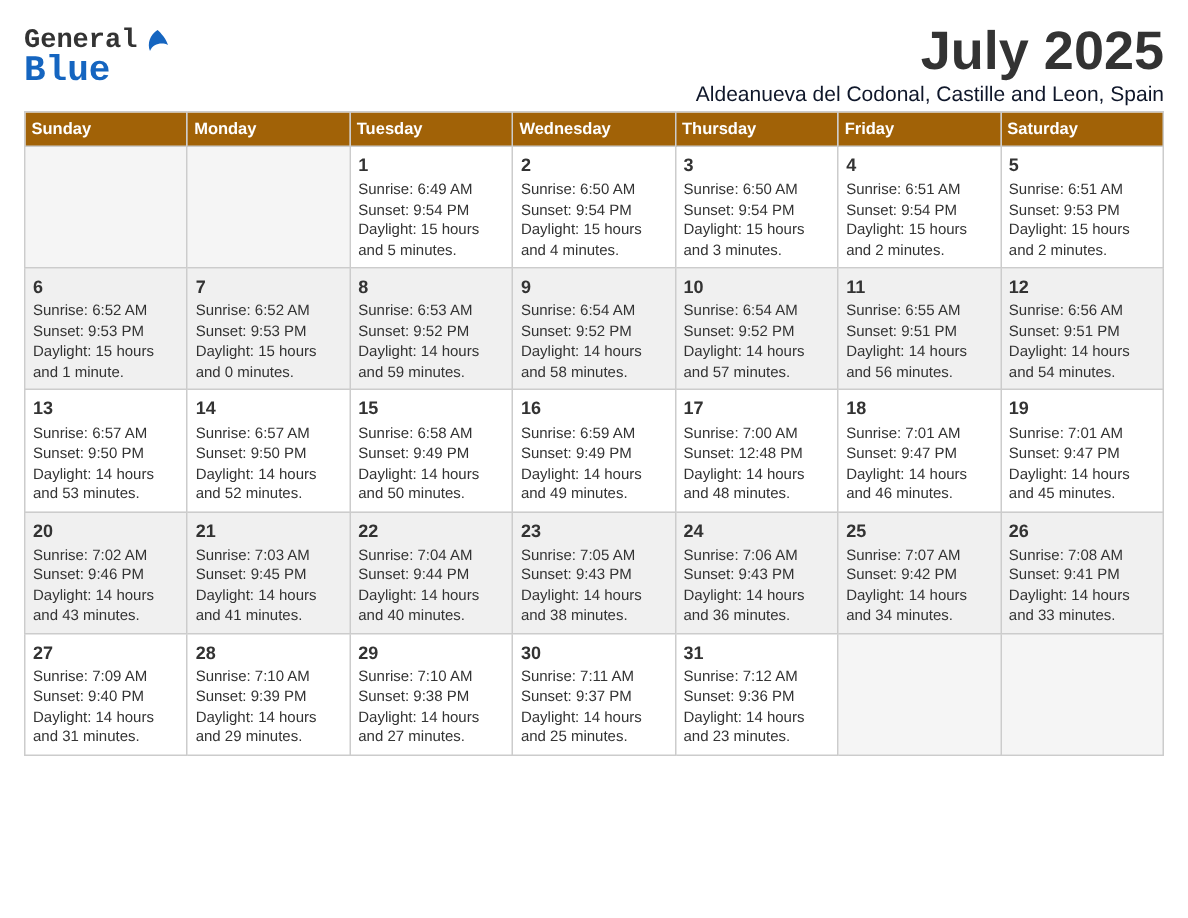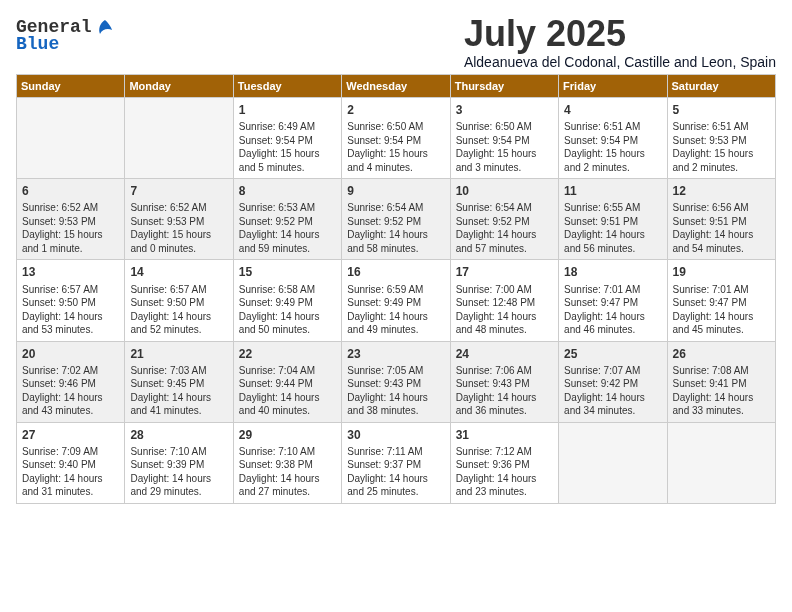--- a/index.html
+++ b/index.html
@@ -15,20 +15,21 @@
       justify-content: space-between;
       align-items: flex-start;
       margin-bottom: 4px;
     }
     .logo {
       display: flex;
       align-items: center;
       gap: 2px;
     }
     .title-block {
+      text-align: right;
       margin-left: 35px;
     }
     .month-title {
       font-size: 36px;
       font-weight: bold;
       color: #333;
       line-height: 1;
     }
     .subtitle {
       font-size: 14px;
@@ -77,21 +78,21 @@
 
 <div class="header">
   <div class="logo">
     <div style="display:flex;flex-direction:column;align-items:flex-start;font-family:Liberation Mono, monospace;">
       <div style="display:flex;align-items:center;">
         <span style="font-size:18px;font-weight:bold;color:#333;">General</span>
         <svg width="22" height="22" viewBox="0 0 22 22" style="margin-left:2px;">
           <path d="M11 4 C11 4, 16 8, 18 14 C14 12, 8 13, 6 18 C4 13, 6 7, 11 4Z" fill="#1565c0"></path>
         </svg>
       </div>
-      <span style="font-size:18px;font-weight:bold;color:#1565c0;margin-top:-4px;">Blue</span>
+      <span style="font-size:24px;font-weight:bold;color:#1565c0;margin-top:-4px;">Blue</span>
     </div>
   </div>
   <div class="title-block">
     <div class="month-title">July 2025</div>
     <div class="subtitle">Aldeanueva del Codonal, Castille and Leon, Spain</div>
   </div>
 </div>
 
 <table class="calendar">
   <thead>

